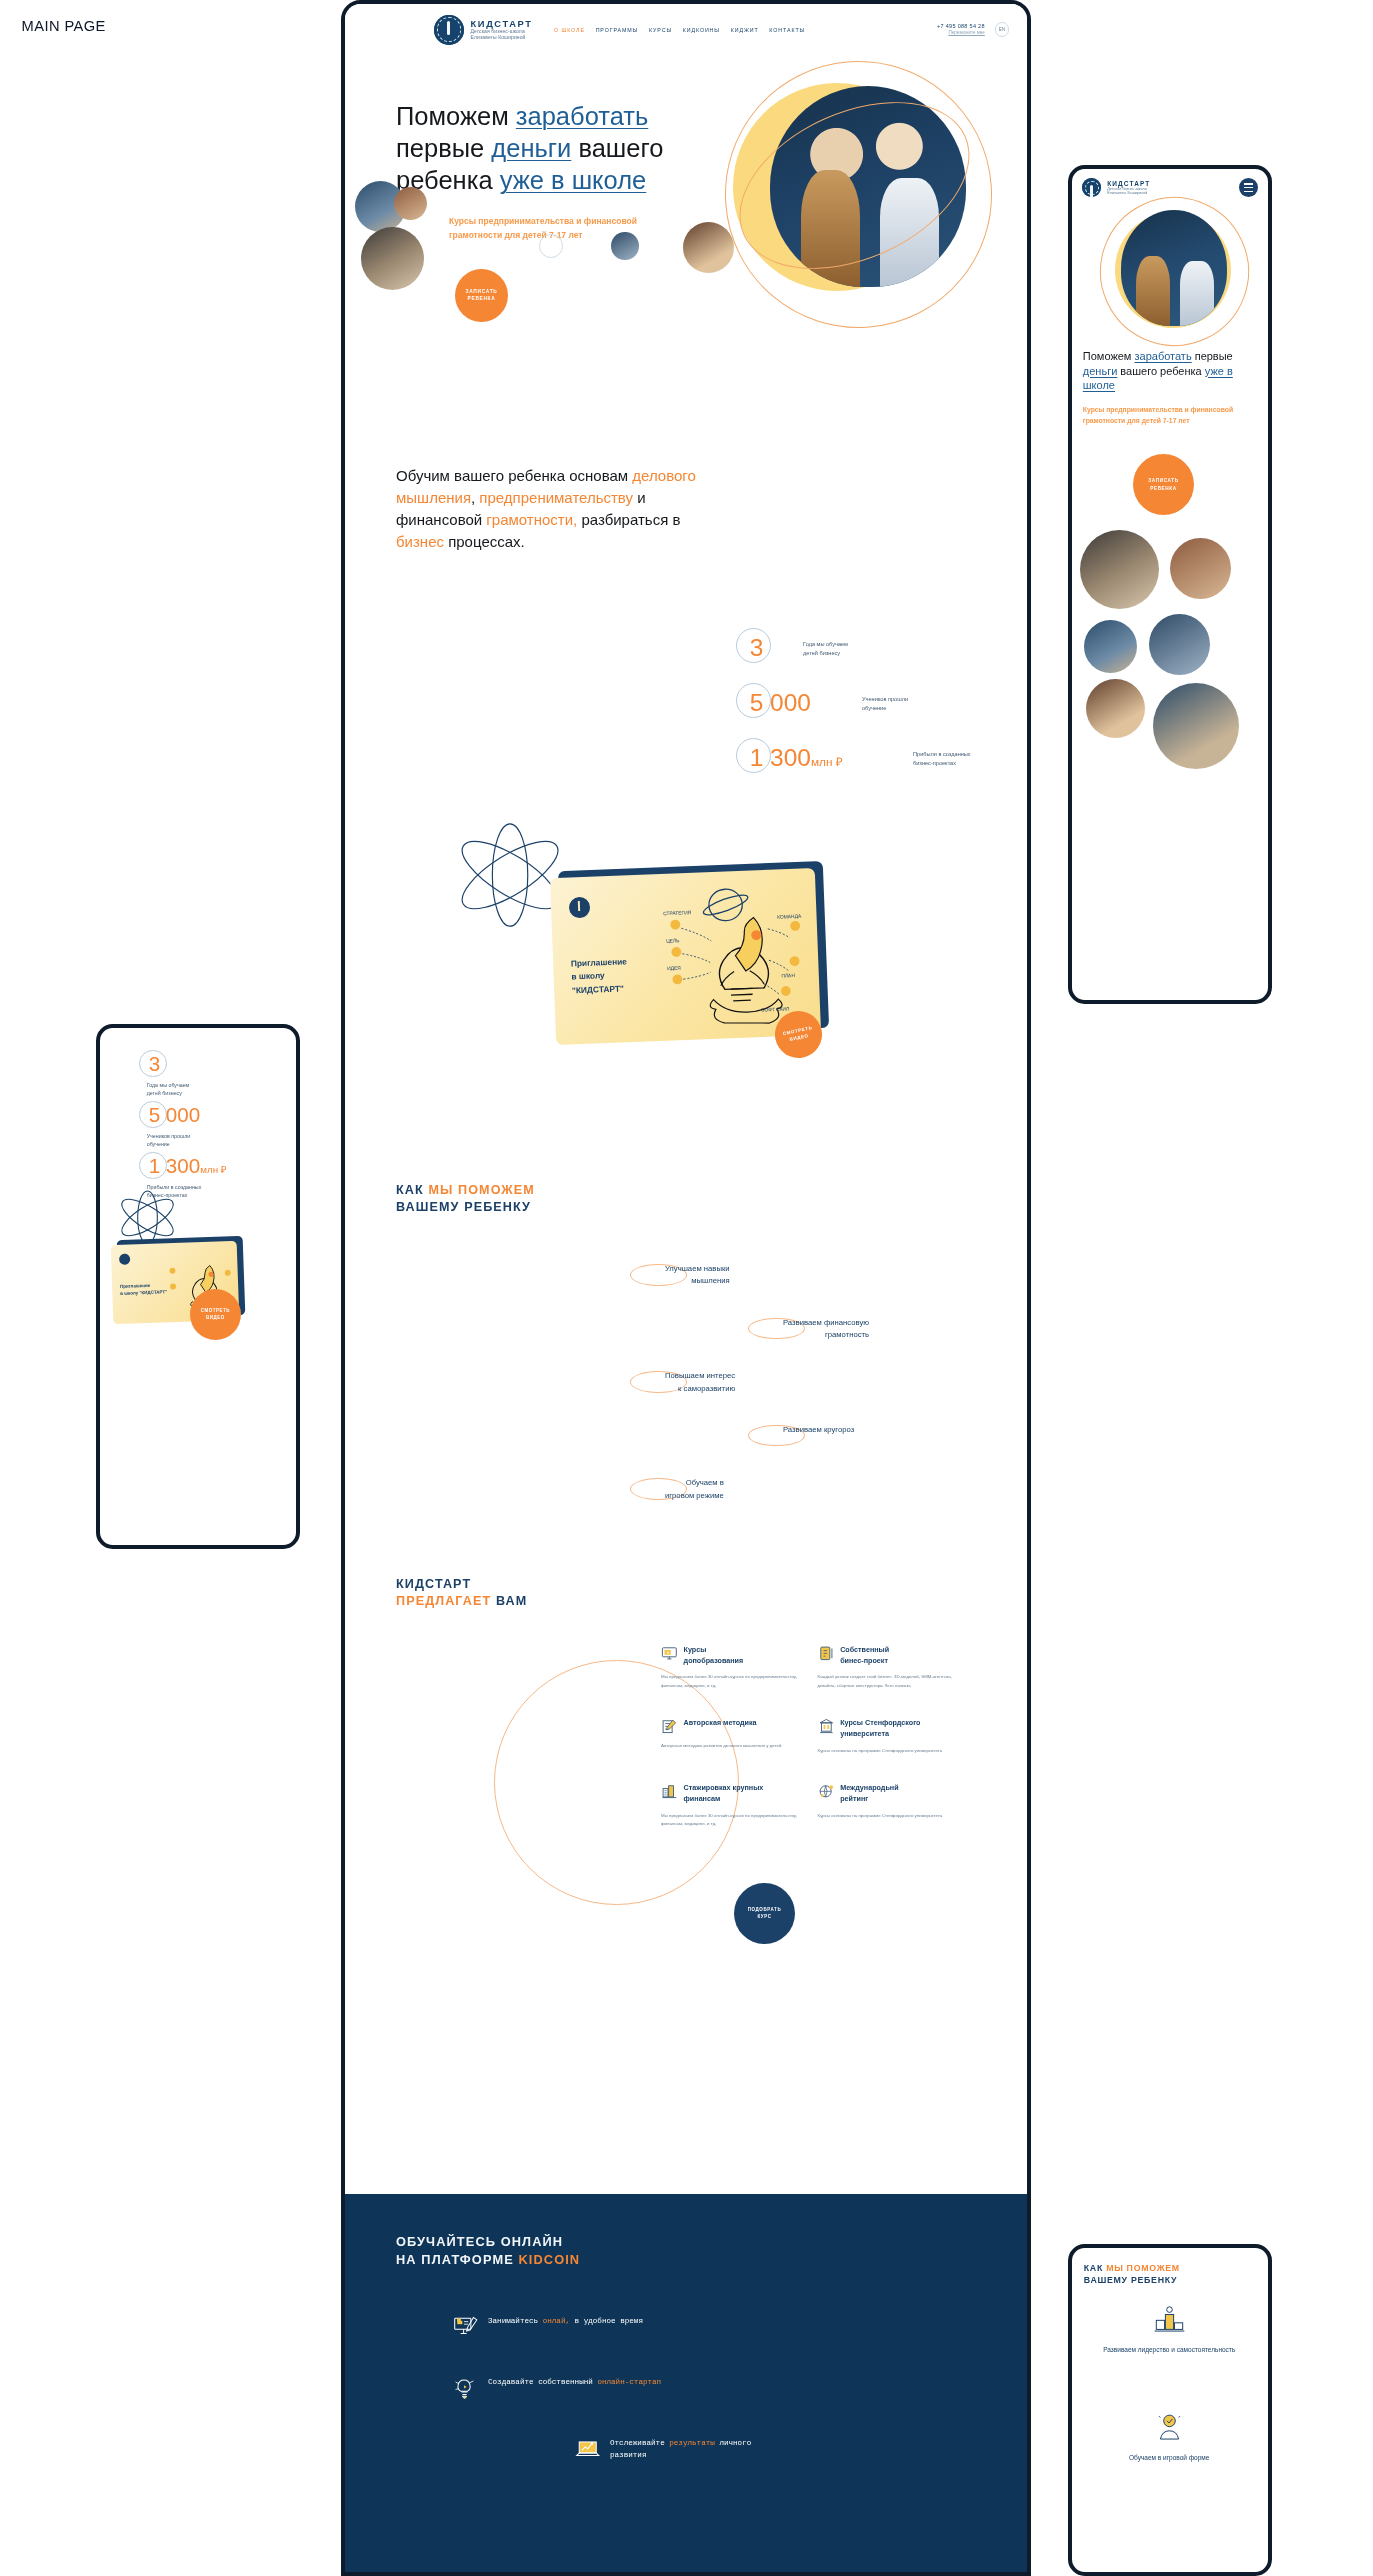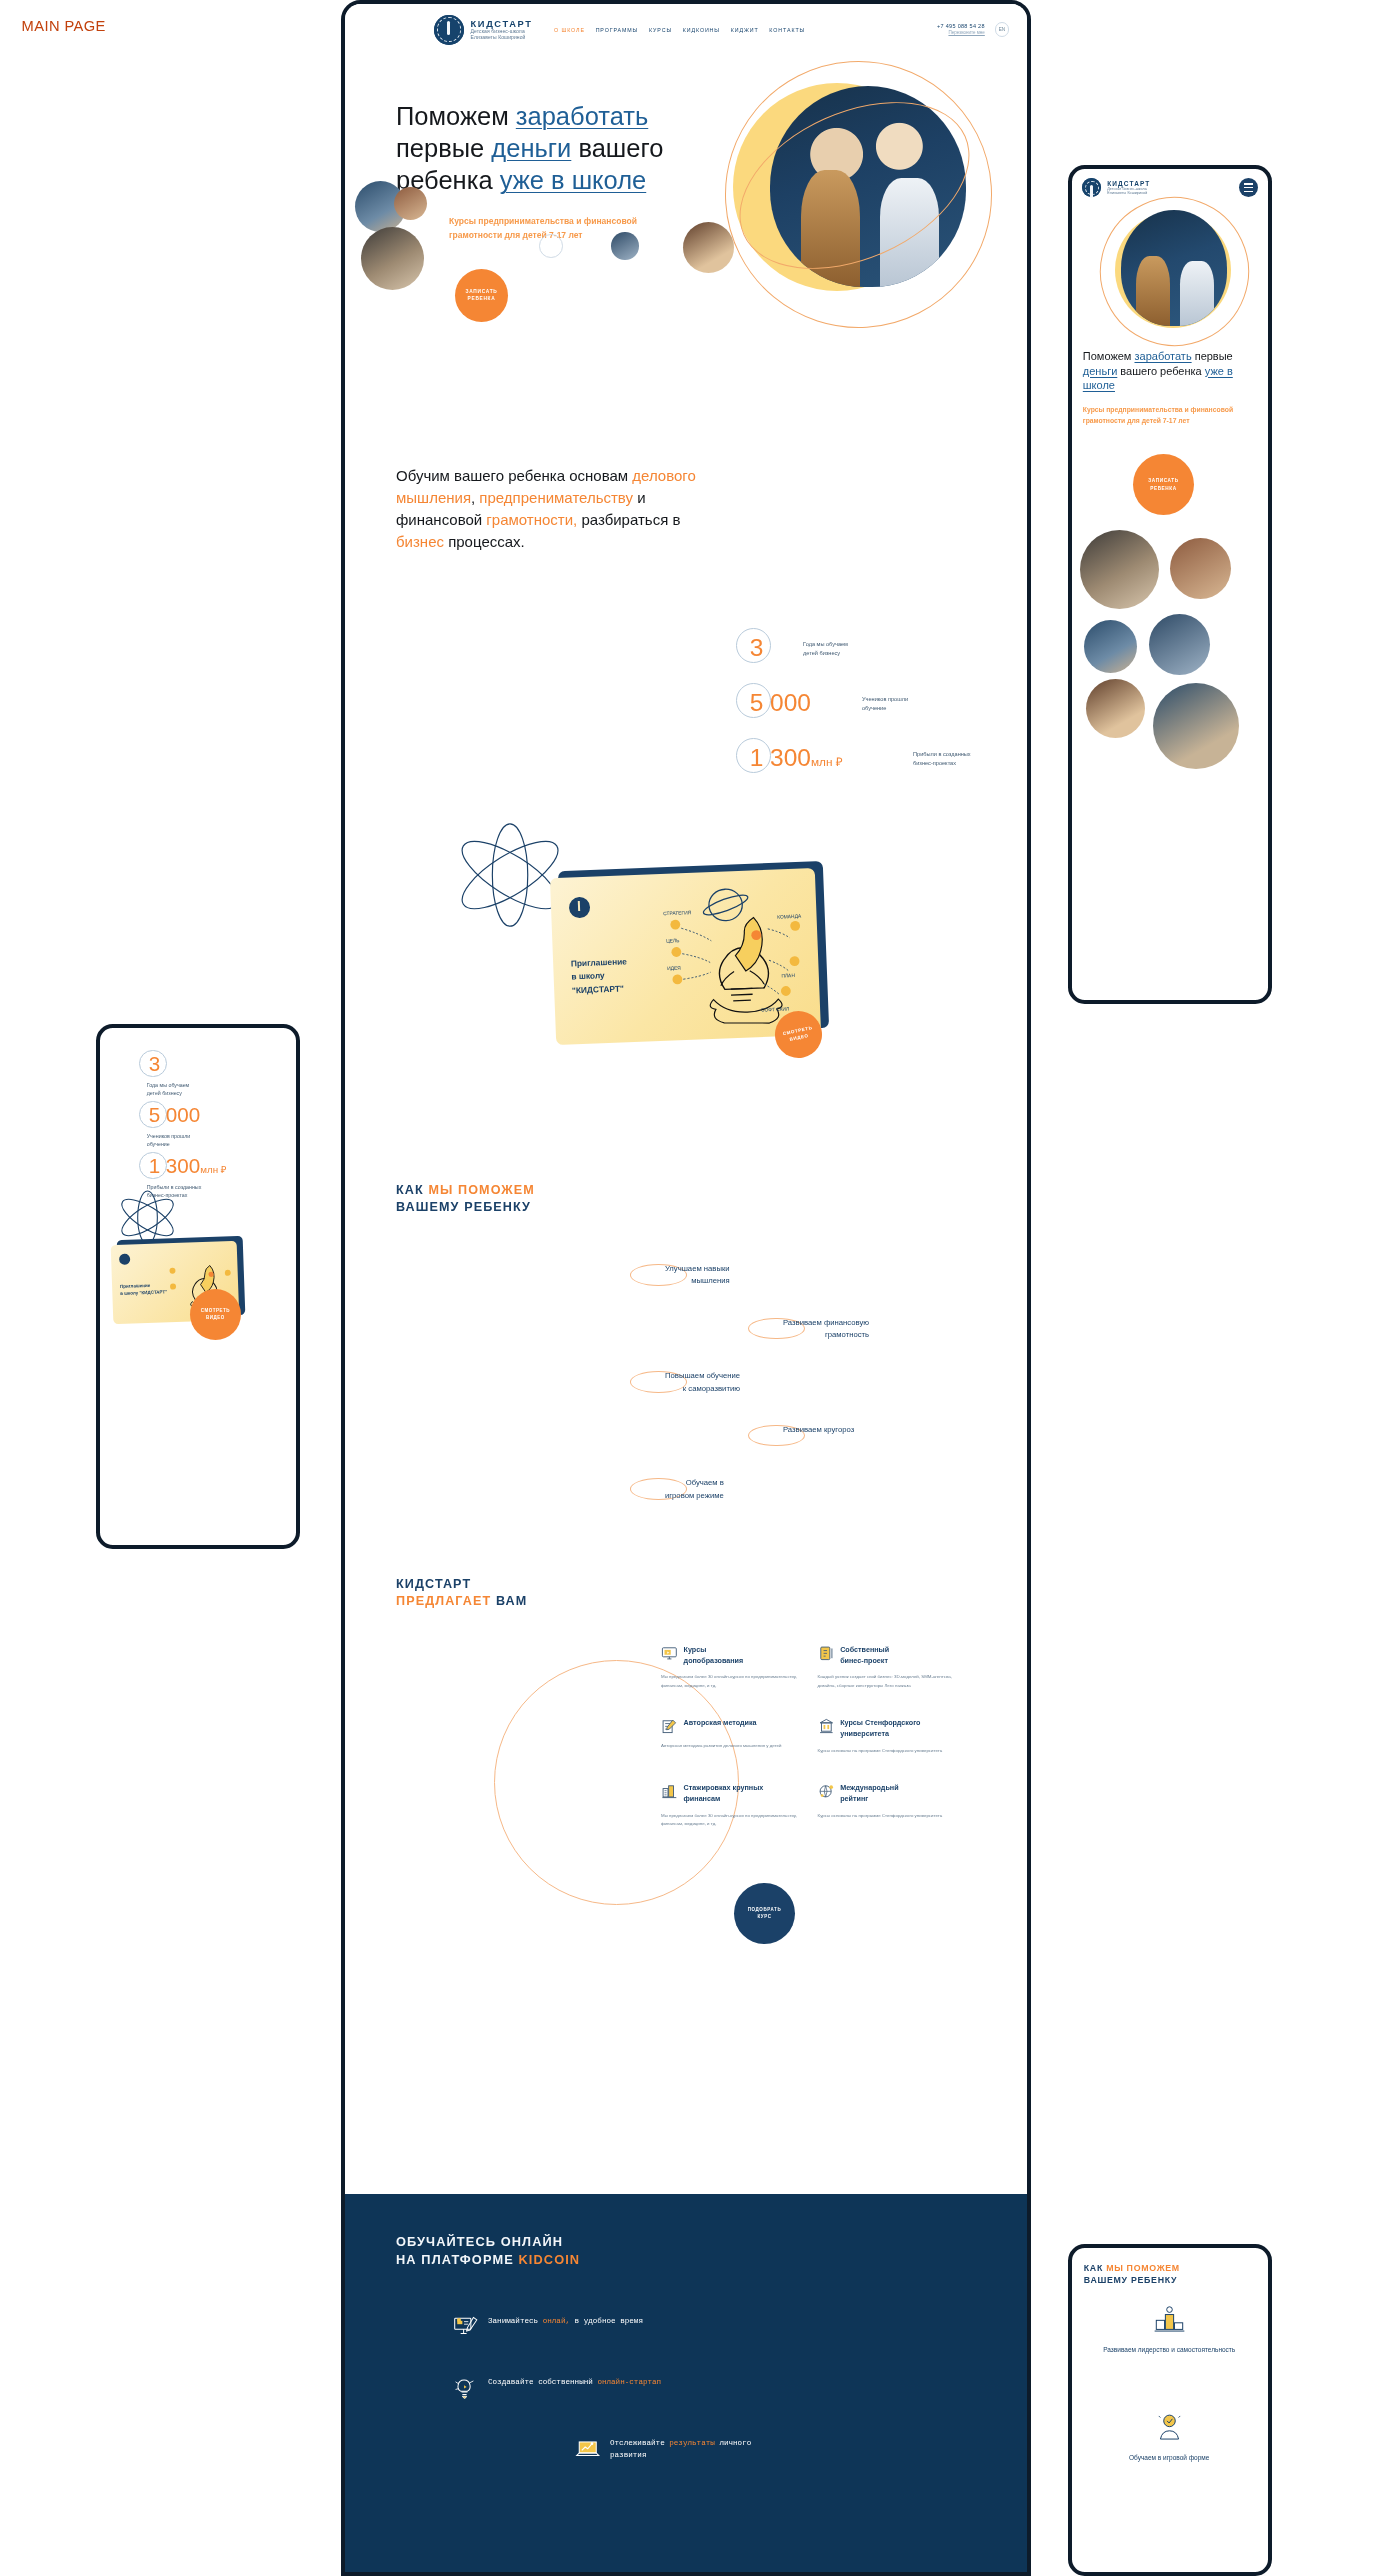--- a/index.html
+++ b/index.html
@@ -7,21 +7,21 @@
   html, body {
     width: 1374px; height: 2576px;
     background: #ffffff;
     font-family: "Liberation Sans", sans-serif;
     overflow: hidden;
   }
   .canvas { position: relative; width: 1374px; height: 2576px; }
 
   .page-label {
     position: absolute; left: 21.6px; top: 17.7px;
-    font-size: 14.7px; letter-spacing: 0.4px; color: #c2410c;
+    font-size: 14.7px; letter-spacing: 0.4px; color: #0f172a;
   }
 
   
   .desktop-frame {
     position: absolute; left: 341px; top: 0px;
     width: 690px; height: 2576px;
     background: #ffffff;
     border: 4.9px solid #0d1b2a;
     border-top-left-radius: 19.6px; border-top-right-radius: 19.6px;
     overflow: hidden;
@@ -431,21 +431,21 @@
         <div class="ben left">
           <div class="ell"></div>
           <div class="txt"><span>Улучшаем навыки</span><br><span>мышления</span></div>
         </div>
         <div class="ben right">
           <div class="ell"></div>
           <div class="txt"><span>Развиваем финансовую</span><br><span>грамотность</span></div>
         </div>
         <div class="ben left">
           <div class="ell"></div>
-          <div class="txt"><span>Повышаем обучение</span><br><span>к саморазвитию</span></div>
+          <div class="txt"><span>Повышаем интерес</span><br><span>к саморазвитию</span></div>
         </div>
         <div class="ben right">
           <div class="ell"></div>
           <div class="txt"><span>Развиваем кругороз</span></div>
         </div>
         <div class="ben left">
           <div class="ell"></div>
           <div class="txt"><span>Обучаем в</span><br><span>игровом режиме</span></div>
         </div>
       </div>

